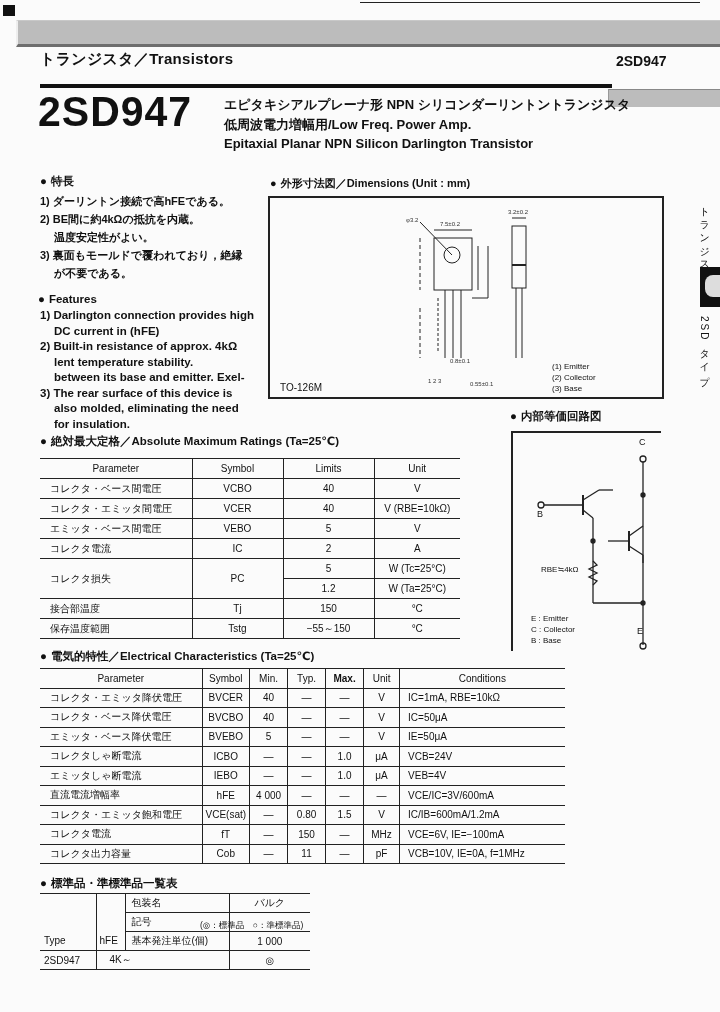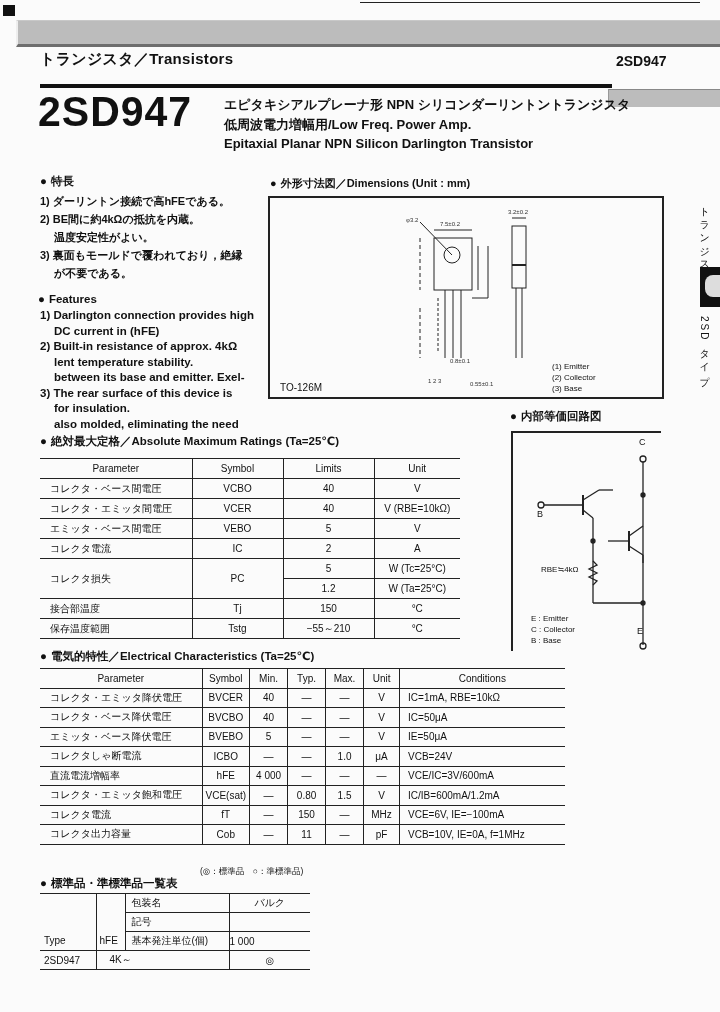--- a/index.html
+++ b/index.html
@@ -73,22 +73,22 @@
 </div>
 
 <div class="abs sec-head bullet" style="left:38px; top:293px;">Features</div>
 <div class="abs feat-en" style="left:40px; top:308px;">
   <div>1) Darlington connection provides high</div>
   <div class="ind">DC current in (hFE)</div>
   <div>2) Built-in resistance of approx. 4kΩ</div>
   <div class="ind">lent temperature stability.</div>
   <div class="ind">between its base and emitter. Exel-</div>
   <div>3) The rear surface of this device is</div>
+  <div class="ind">also molded, eliminating the need</div>
   <div class="ind">for insulation.</div>
-  <div class="ind">also molded, eliminating the need</div>
 </div>
 
 <div class="abs sec-head bullet" style="left:270px; top:176px; font-size:11px;">外形寸法図／Dimensions (Unit : mm)</div>
 <div class="abs dimbox">
   <svg width="392" height="199" viewBox="0 0 392 199">
     <g stroke="#222" fill="none" stroke-width="1">
 
       <rect x="164" y="40" width="38" height="52"></rect>
       <circle cx="182" cy="57" r="8"></circle>
       <line x1="150" y1="24" x2="182" y2="57"></line>
@@ -173,21 +173,21 @@
   </tr>
   <tr>
     <td class="p">接合部温度</td>
     <td class="bl">Tj</td>
     <td class="bl">150</td>
     <td class="bl">°C</td>
   </tr>
   <tr>
     <td class="p">保存温度範囲</td>
     <td class="bl">Tstg</td>
-    <td class="bl">−55～210</td>
+    <td class="bl">−55～150</td>
     <td class="bl">°C</td>
   </tr>
 </tbody>
   </table>
 
 <div class="abs sec-head bullet" style="left:510px; top:409px;">内部等価回路図</div>
 <div class="abs circuit">
   <svg width="150" height="218" viewBox="0 0 150 218">
     <g stroke="#222" fill="none" stroke-width="1.3">
       <circle cx="130" cy="26" r="3"></circle>
@@ -224,21 +224,21 @@
 <div class="abs" style="left:637px; top:626px; font-size:9px;">E</div>
 
 <div class="abs sec-head bullet" style="left:40px; top:649px;">電気的特性／Electrical Characteristics (Ta=25℃)</div>
 <table class="abs ec">
   <tbody>
       <tr style="border-top:1px solid #222;">
     <td style="width:162px;">Parameter</td>
     <td class="bl" style="width:47px;">Symbol</td>
     <td class="bl" style="width:38px;">Min.</td>
     <td class="bl" style="width:38px;">Typ.</td>
-    <td class="bl" style="width:38px;">Max.</td>
+    <td class="bl" style="width:38px;font-weight:bold;">Max.</td>
     <td class="bl" style="width:36px;">Unit</td>
     <td class="bl" style="width:165px;">Conditions</td>
   </tr>
   <tr>
         <td class="p">コレクタ・エミッタ降伏電圧</td>
         <td class="bl">BVCER</td>
         <td class="bl">40</td>
         <td class="bl">—</td>
         <td class="bl">—</td>
         <td class="bl">V</td>
@@ -263,20 +263,29 @@
         <td class="bl c">IE=50μA</td>
       </tr>
   <tr>
         <td class="p">コレクタしゃ断電流</td>
         <td class="bl">ICBO</td>
         <td class="bl">—</td>
         <td class="bl">—</td>
         <td class="bl">1.0</td>
         <td class="bl">μA</td>
         <td class="bl c">VCB=24V</td>
+      </tr>
+  <tr>
+        <td class="p">エミッタしゃ断電流</td>
+        <td class="bl">IEBO</td>
+        <td class="bl">—</td>
+        <td class="bl">—</td>
+        <td class="bl">1.0</td>
+        <td class="bl">μA</td>
+        <td class="bl c">VEB=4V</td>
       </tr>
   <tr>
         <td class="p">直流電流増幅率</td>
         <td class="bl">hFE</td>
         <td class="bl">4 000</td>
         <td class="bl">—</td>
         <td class="bl">—</td>
         <td class="bl">—</td>
         <td class="bl c">VCE/IC=3V/600mA</td>
       </tr>
@@ -304,40 +313,40 @@
         <td class="bl">—</td>
         <td class="bl">11</td>
         <td class="bl">—</td>
         <td class="bl">pF</td>
         <td class="bl c">VCB=10V, IE=0A, f=1MHz</td>
       </tr>
 </tbody>
   </table>
 
 <div class="abs sec-head bullet" style="left:40px; top:876px;">標準品・準標準品一覧表</div>
-<div class="abs" style="left:200px; top:866px; font-size:8.5px;">(◎：標準品　○：準標準品)</div>
+<div class="abs" style="left:200px; top:920px; font-size:8.5px;">(◎：標準品　○：準標準品)</div>
 <table class="abs std">
   <tbody>
       <tr style="border-top:1px solid #222;">
     <td style="width:56px; border-bottom:none;"></td>
     <td style="width:29px; border-left:1px solid #222; border-bottom:none;"></td>
     <td style="width:104px; border-left:1px solid #222; padding-left:6px;">包装名</td>
     <td style="width:81px; border-left:1px solid #222; text-align:center;">バルク</td>
   </tr>
   <tr>
     <td style="border-bottom:none;"></td>
     <td style="border-left:1px solid #222; border-bottom:none;"></td>
     <td style="border-left:1px solid #222; padding-left:6px;">記号</td>
     <td style="border-left:1px solid #222; text-align:center;"></td>
   </tr>
   <tr>
     <td style="padding-left:4px;">Type</td>
     <td style="border-left:1px solid #222; padding-left:3px;">hFE</td>
     <td style="border-left:1px solid #222; padding-left:6px;">基本発注単位(個)</td>
-    <td style="border-left:1px solid #222; text-align:left;">1 000</td>
+    <td style="border-left:1px solid #222; text-align:center;">1 000</td>
   </tr>
   <tr>
     <td style="padding-left:4px;">2SD947</td>
     <td style="border-left:1px solid #222; padding-left:13px;" colspan="2">4K～</td>
     <td style="border-left:1px solid #222; text-align:center;">◎</td>
   </tr>
 </tbody>
   </table>
 
 </body></html>

